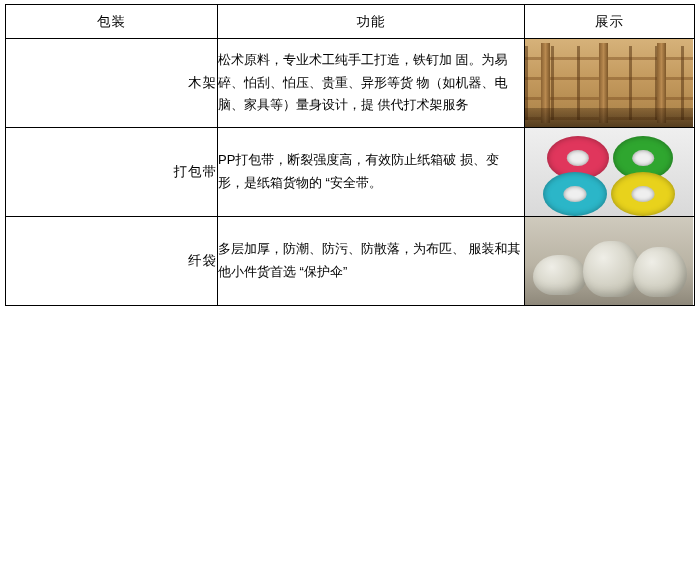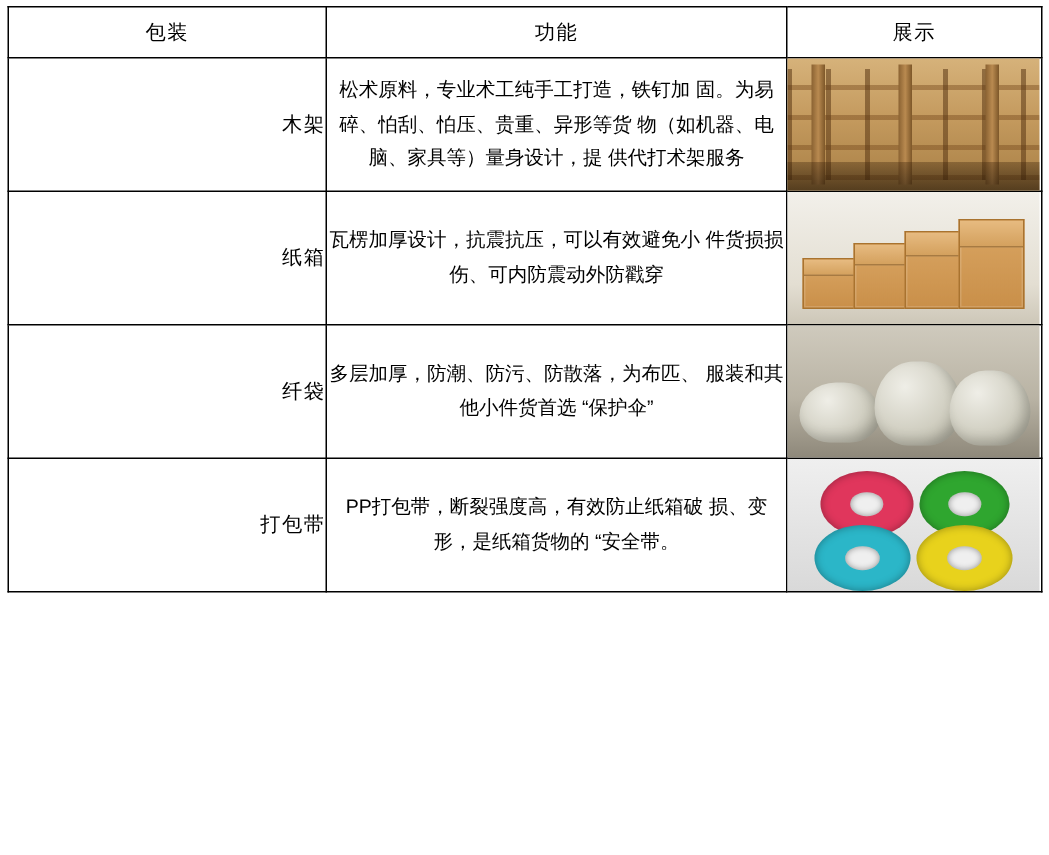--- a/index.html
+++ b/index.html
@@ -47,21 +47,21 @@
   td.name-cell {
     text-align: right;
     font-size: 13.5px;
     letter-spacing: 1px;
     padding: 4px 6px;
   }
   td.func-cell {
     font-size: 13px;
     line-height: 1.75;
     padding: 8px 10px 8px 12px;
-    text-align: center;
+    text-align: left;
   }
   td.demo-cell {
     padding: 0;
     text-align: center;
     vertical-align: middle;
     height: 88px;
   }
   .row-h {
     height: 88px;
   }
@@ -189,70 +189,50 @@
         <td class="func-cell">松术原料，专业术工纯手工打造，铁钉加 固。为易碎、怕刮、怕压、贵重、异形等货 物（如机器、电脑、家具等）量身设计，提 供代打术架服务</td>
         <td class="demo-cell">
           <div class="thumb img-wood">
             <div class="wood-post" style="left:16px;"></div>
             <div class="wood-post" style="left:74px;"></div>
             <div class="wood-post" style="left:132px;"></div>
           </div>
         </td>
       </tr>
 
+
       <tr class="row-h">
-        <td class="name-cell">纸箱</td>
-        <td class="func-cell">瓦楞加厚设计，抗震抗压，可以有效避免小 件货损损伤、可内防震动外防戳穿</td>
+        <td class="name-cell">打包带</td>
+        <td class="func-cell">PP打包带，断裂强度高，有效防止纸箱破 损、变形，是纸箱货物的 “安全带。</td>
         <td class="demo-cell">
-          <div class="thumb img-carton">
-            <div class="box" style="left:10px; top:44px; width:34px; height:32px;">
-                <div class="lid"></div>
-              </div>
-            <div class="box" style="left:44px; top:34px; width:34px; height:42px;">
-                <div class="lid"></div>
-              </div>
-            <div class="box" style="left:78px; top:26px; width:36px; height:50px;">
-                <div class="lid"></div>
-              </div>
-            <div class="box" style="left:114px; top:18px; width:42px; height:58px;">
-                <div class="lid"></div>
+          <div class="thumb img-strap">
+            <div class="roll" style="left:22px; top:8px; width:62px; height:44px; background:#e0365c;">
+                <div class="hole"></div>
+              </div>
+            <div class="roll" style="left:88px; top:8px; width:60px; height:44px; background:#2fa62f;">
+                <div class="hole"></div>
+              </div>
+            <div class="roll" style="left:18px; top:44px; width:64px; height:44px; background:#2bb6c8;">
+                <div class="hole"></div>
+              </div>
+            <div class="roll" style="left:86px; top:44px; width:64px; height:44px; background:#e8d21c;">
+                <div class="hole"></div>
               </div>
           </div>
         </td>
       </tr>
 
       <tr class="row-h">
         <td class="name-cell">纤袋</td>
         <td class="func-cell">多层加厚，防潮、防污、防散落，为布匹、 服装和其他小件货首选 “保护伞”</td>
         <td class="demo-cell">
           <div class="thumb img-sack">
             <div class="sack" style="left:8px; top:38px; width:54px; height:40px;"></div>
             <div class="sack" style="left:58px; top:24px; width:58px; height:56px;"></div>
             <div class="sack" style="left:108px; top:30px; width:54px; height:50px;"></div>
           </div>
         </td>
       </tr>
 
-      <tr class="row-h">
-        <td class="name-cell">打包带</td>
-        <td class="func-cell">PP打包带，断裂强度高，有效防止纸箱破 损、变形，是纸箱货物的 “安全带。</td>
-        <td class="demo-cell">
-          <div class="thumb img-strap">
-            <div class="roll" style="left:22px; top:8px; width:62px; height:44px; background:#e0365c;">
-                <div class="hole"></div>
-              </div>
-            <div class="roll" style="left:88px; top:8px; width:60px; height:44px; background:#2fa62f;">
-                <div class="hole"></div>
-              </div>
-            <div class="roll" style="left:18px; top:44px; width:64px; height:44px; background:#2bb6c8;">
-                <div class="hole"></div>
-              </div>
-            <div class="roll" style="left:86px; top:44px; width:64px; height:44px; background:#e8d21c;">
-                <div class="hole"></div>
-              </div>
-          </div>
-        </td>
-      </tr>
-
 
     </tbody>
   </table>
 </div>
 
 </body></html>

